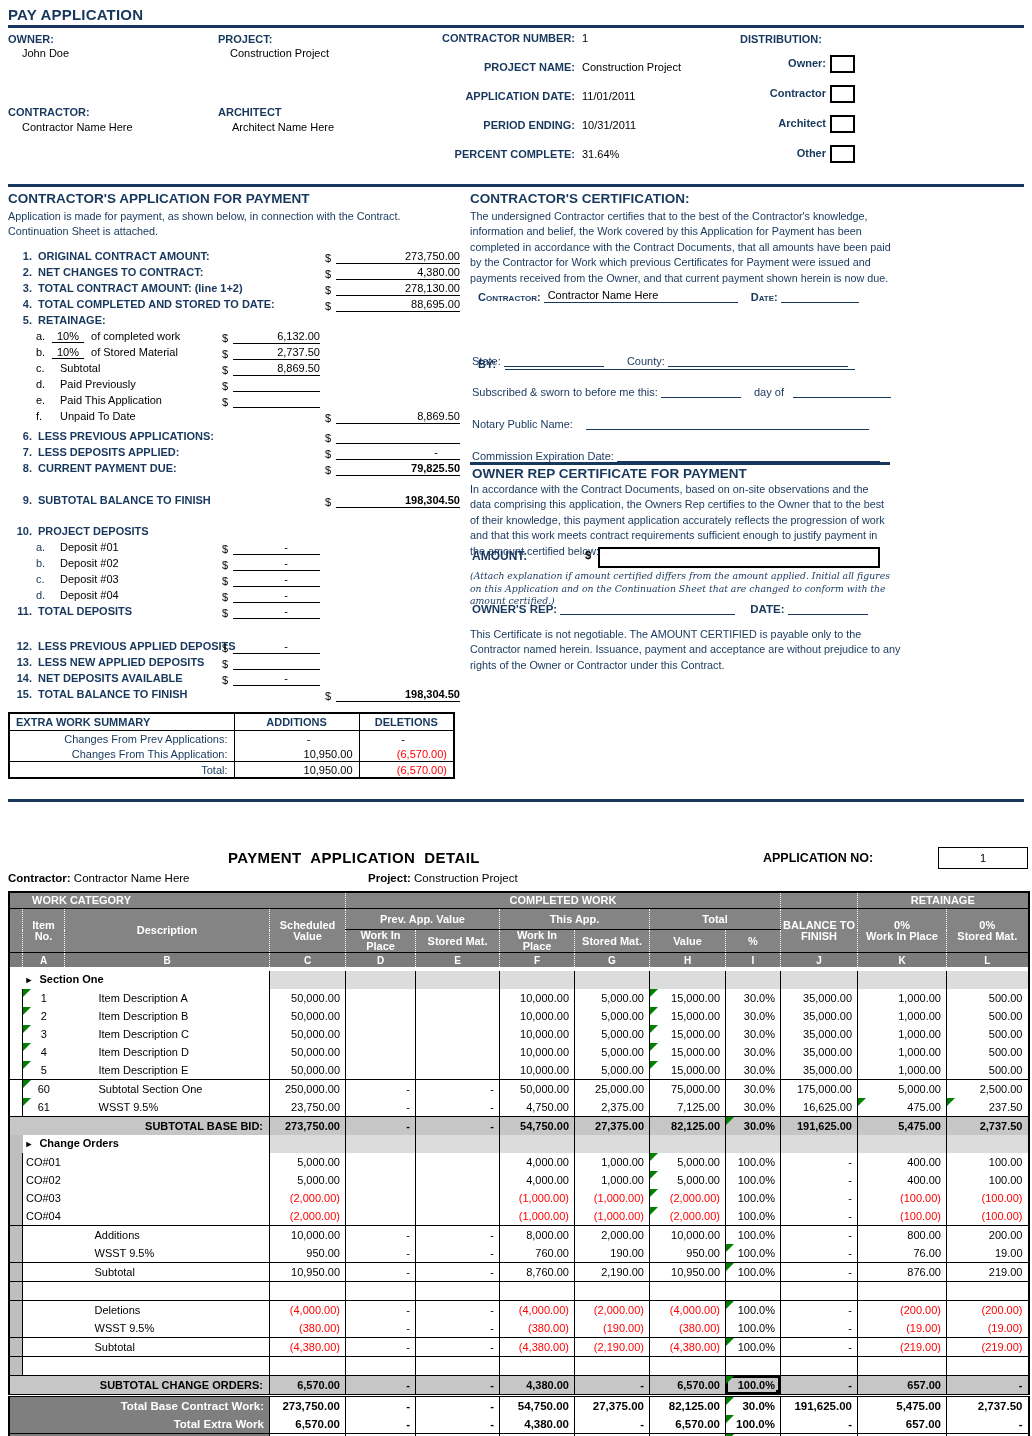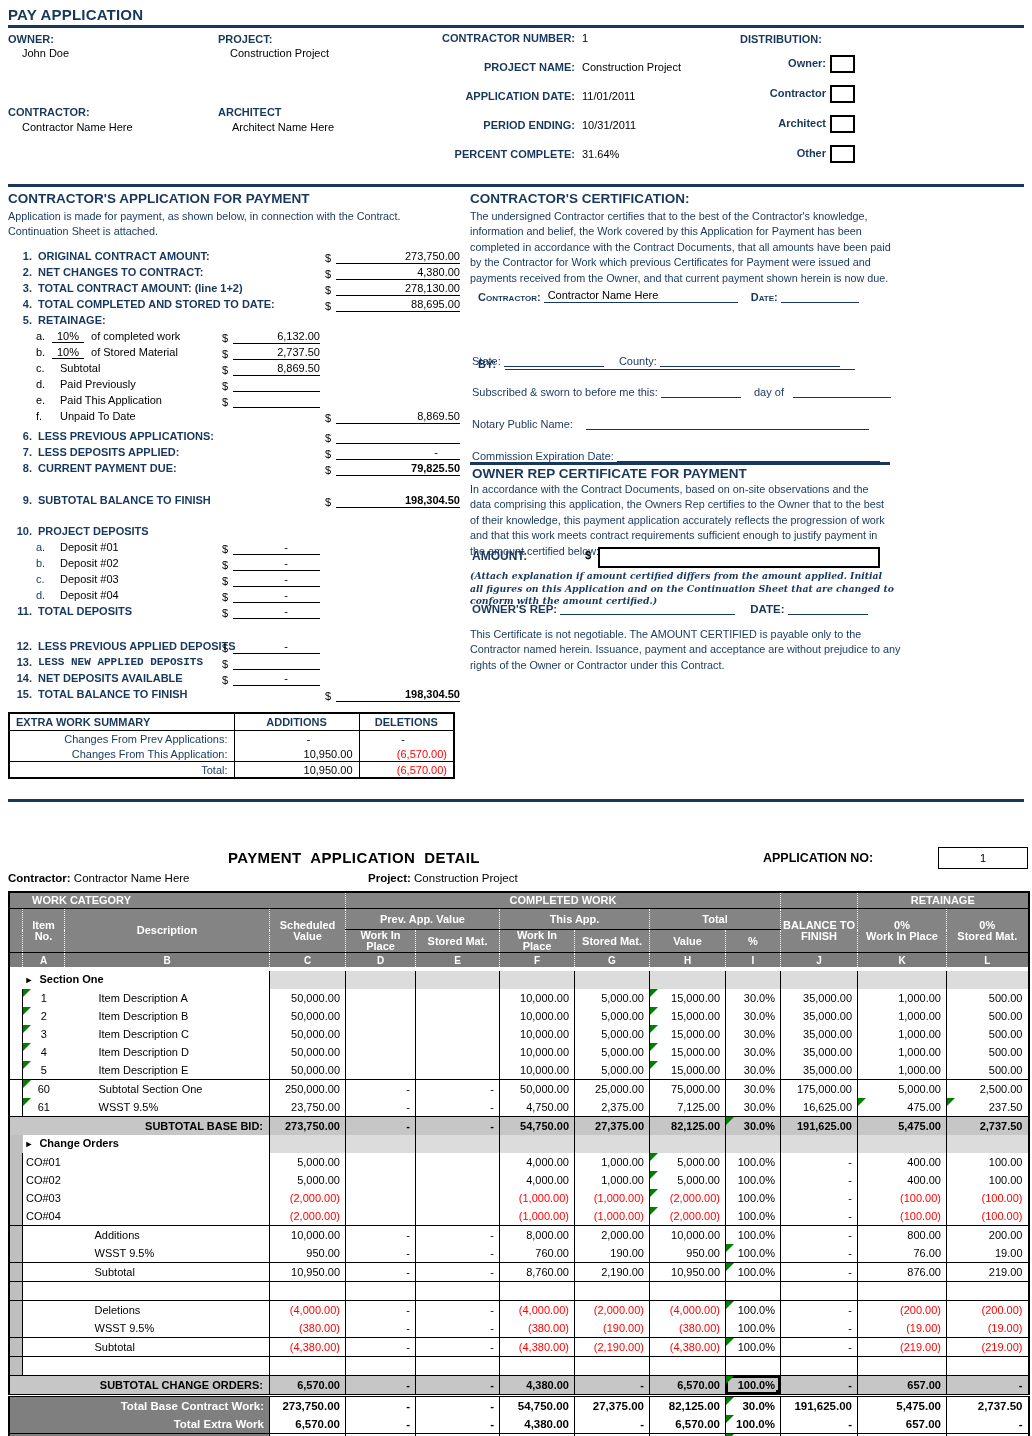--- a/index.html
+++ b/index.html
@@ -309,21 +309,21 @@
       <div class="arow">
         <span class="num">12.</span>
         <span class="albl" style="left: 30px;">LESS PREVIOUS APPLIED DEPOSITS</span>
         <span class="vg mid">
           <span class="ds">$</span>
           <span class="ul dash">-</span>
         </span>
       </div>
       <div class="arow">
         <span class="num">13.</span>
-        <span class="albl" style="left: 30px; font-family: Liberation Mono, monospace;">LESS NEW APPLIED DEPOSITS</span>
+        <span class="albl" style="left: 30px;">LESS NEW APPLIED DEPOSITS</span>
         <span class="vg mid">
           <span class="ds">$</span>
           <span class="ul"></span>
         </span>
       </div>
       <div class="arow">
         <span class="num">14.</span>
         <span class="albl" style="left: 30px;">NET DEPOSITS AVAILABLE</span>
         <span class="vg mid">
           <span class="ds">$</span>
@@ -385,21 +385,21 @@
   </div>
 
   <div class="crow" style="left:478px;top:316px;margin-top:40px;">
     <span class="b navy">BY:</span>
     <span class="ul2" style="width:350px;margin-left:6px;"></span>
   </div>
 
   <div class="crow" style="left:472px;top:353px;color:#17375D;">
     <span>State:</span>
     <span class="ul2" style="width:100px;"></span>
-    <span style="margin-left:12px;">County:</span>
+    <span style="margin-left:20px;">County:</span>
     <span class="ul2" style="width:180px;"></span>
   </div>
 
   <div class="crow" style="left:472px;top:384px;color:#17375D;">
     <span>Subscribed &amp; sworn to before me this:</span>
     <span class="ul2" style="width:80px;"></span>
     <span style="margin-left:10px;">day of</span>
     <span class="ul2" style="width:98px;margin-left:6px;"></span>
   </div>
 
@@ -416,21 +416,21 @@
   <div class="rule" style="left:470px;top:462px;width:420px;"></div>
   <div class="h2title" style="left:472px;top:466px;">OWNER REP CERTIFICATE FOR PAYMENT</div>
   <div class="para" style="left:470px;top:482px;width:422px;">In accordance with the Contract Documents, based on on-site observations and the data comprising this application, the Owners Rep certifies to the Owner that to the best of their knowledge, this payment application accurately reflects the progression of work and that this work meets contract requirements sufficient enough to justify payment in the amount certified below:</div>
 
   <div class="crow" style="left:472px;top:549px;">
     <span class="b navy" style="font-size:12px;">AMOUNT:</span>
   </div>
   <div class="crow" style="left:585px;top:549px;font-weight:bold;">$</div>
   <div class="ambox" style="left:598px;top:547px;width:278px;height:17px;"></div>
 
-  <div class="note" style="left:470px;top:570px;width:424px;font-weight:bold;">(Attach explanation if amount certified differs from the amount applied. Initial all figures on this Application and on the Continuation Sheet that are changed to conform with the amount certified.)</div>
+  <div class="note" style="left:470px;top:570px;width:424px;">(Attach explanation if amount certified differs from the amount applied. Initial all figures on this Application and on the Continuation Sheet that are changed to conform with the amount certified.)</div>
 
   <div class="crow" style="left:472px;top:601px;">
     <span class="b navy" style="font-size:11.5px;">OWNER'S REP:</span>
     <span class="ul2" style="width:175px;"></span>
     <span class="b navy" style="margin-left:12px;font-size:11.5px;">DATE:</span>
     <span class="ul2" style="width:80px;"></span>
   </div>
 
   <div class="para" style="left:470px;top:627px;width:432px;">This Certificate is not negotiable. The AMOUNT CERTIFIED is payable only to the Contractor named herein. Issuance, payment and acceptance are without prejudice to any rights of the Owner or Contractor under this Contract.</div>
 

